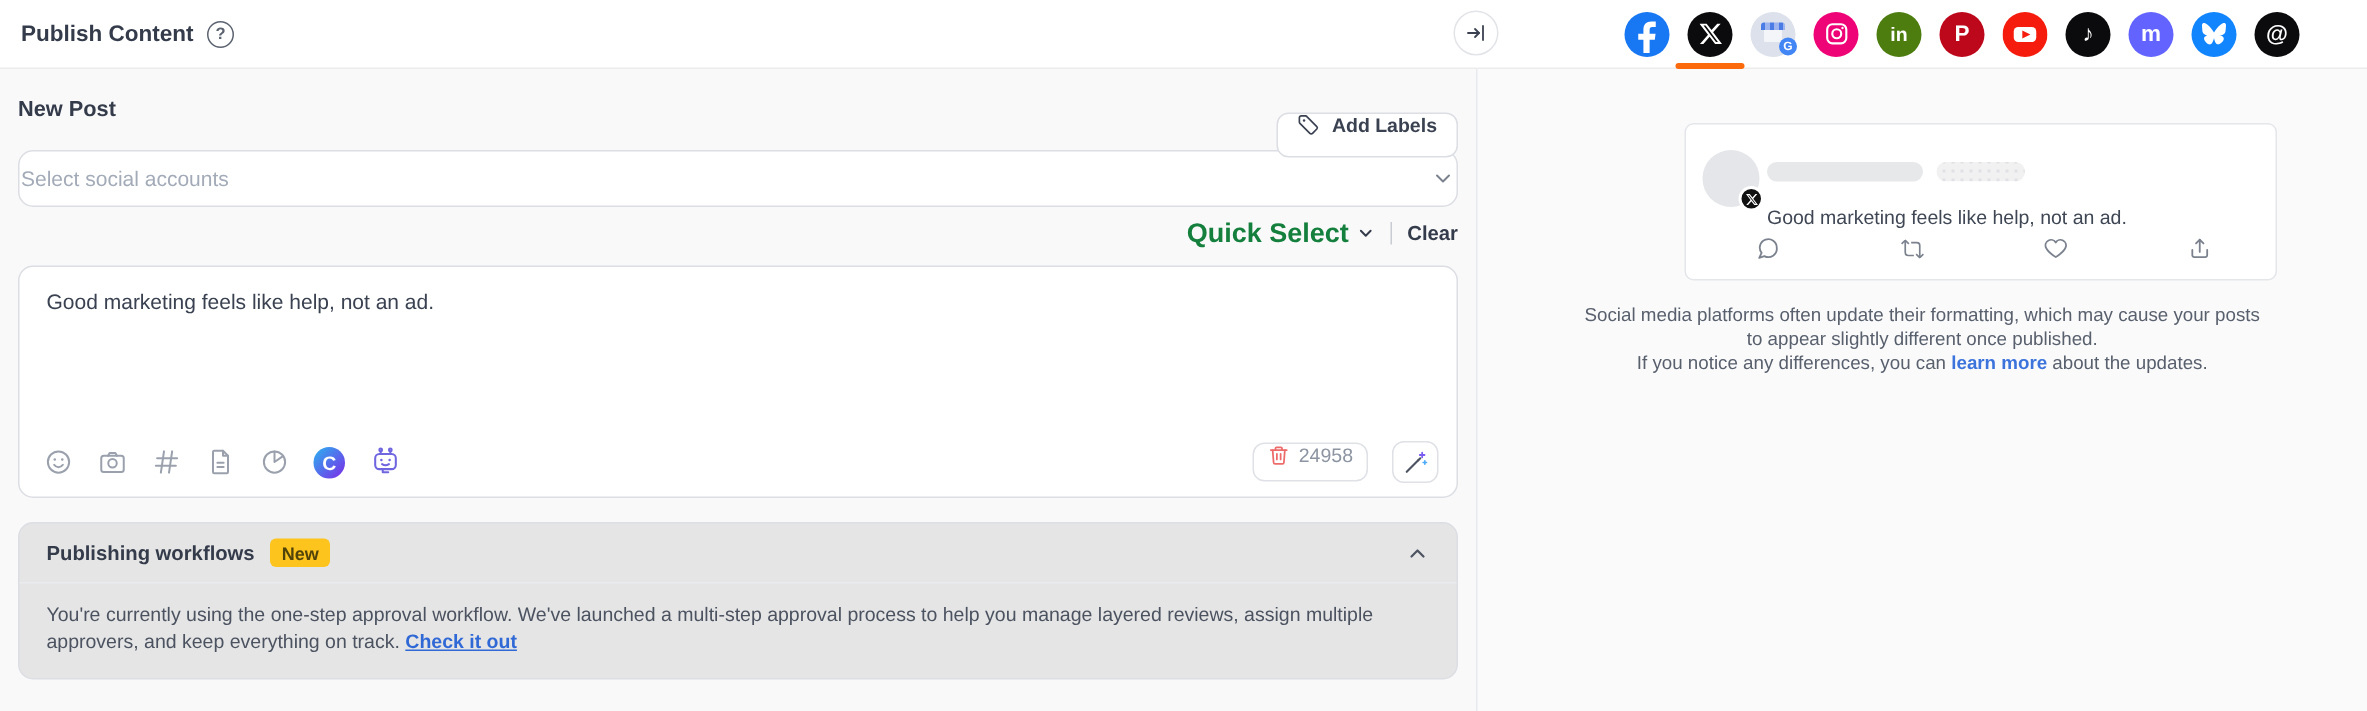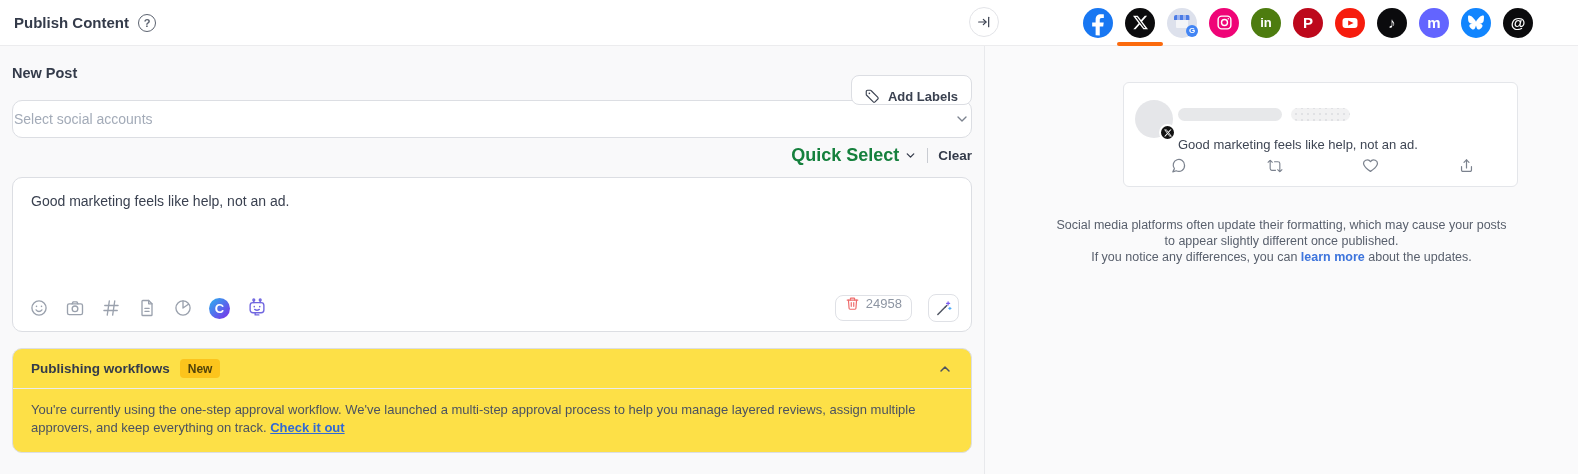--- a/index.html
+++ b/index.html
@@ -34,59 +34,59 @@
   .active-underline { position:absolute; left:132px; bottom:-1px; width:46px; height:4px; border-radius:2px; background:#fb6a0d; }
   .gb-awning { position:absolute; top:7px; left:7px; width:16px; height:5px; border-radius:2px 2px 0 0;
      background:repeating-linear-gradient(90deg,#4b7be5 0 3px,#9db4ef 3px 6px); }
   .gb-body { position:absolute; top:12px; left:9px; width:12px; height:8px; background:#f4f5f8; border-radius:0 0 1px 1px; }
   .gb-badge { position:absolute; right:-1px; bottom:1px; width:12px; height:12px; border-radius:50%; background:#4285f4; color:#fff; font-size:8px; font-weight:700; display:flex; align-items:center; justify-content:center; }
 
   
   .left-panel { position:absolute; top:46px; left:0; width:985px; bottom:0; background:#f9f9fa; padding:12px 13px 0 12px; z-index:0; }
   .row-newpost { display:flex; justify-content:space-between; align-items:center; height:30px; }
   .new-post-title { font-size:14.5px; font-weight:700; color:#343b4a; }
-  .btn-add-labels { height:30px; padding:0 13px; background:#fff; border:1px solid #dcdee3; border-radius:8px; display:flex; align-items:flex-end; gap:8px; font-size:13px; font-weight:600; color:#3a4150; cursor:pointer;margin-top:34px; }
+  .btn-add-labels { height:30px; padding:0 13px; background:#fff; border:1px solid #dcdee3; border-radius:8px; display:flex; align-items:flex-start; gap:8px; font-size:13px; font-weight:600; color:#3a4150; cursor:pointer;margin-top:34px; }
   .select-box { margin-top:12px; height:38px; background:#fff; border:1px solid #dcdee3; border-radius:10px; display:flex; align-items:center; justify-content:space-between; padding:0 1px; cursor:pointer; }
   .select-placeholder { font-size:14px; color:#a3abb8; }
   .qs-row { margin-top:5px; height:24px; display:flex; justify-content:flex-end; align-items:center; gap:10px; }
   .qs-btn { display:flex; align-items:center; gap:5px; font-size:18px; font-weight:700; color:#15803d; cursor:pointer; }
   .qs-divider { width:1px; height:15px; background:#c9ccd2; }
   .clear-btn { font-size:13.5px; font-weight:700; color:#343b4a; cursor:pointer; }
 
   .composer { margin-top:10px; height:155px; background:#fff; border:1px solid #dcdee3; border-radius:10px; position:relative; padding:15px 18px; }
   .composer-text { font-size:14px; color:#3a4150; }
   .composer-toolbar { position:absolute; left:16px; right:12px; bottom:9px; display:flex; align-items:center; gap:16px; color:#9aa1ad; }
   .tb-icon { display:flex; align-items:center; cursor:pointer; color:#9aa1ad; }
   .canva-icon { width:21px; height:21px; border-radius:50%; background:linear-gradient(135deg,#2ab3f0,#7d2ae8); color:#fff; font-size:13px; font-weight:700; display:flex; align-items:center; justify-content:center; cursor:pointer; }
   .robot-icon { color:#7066e0; cursor:pointer; }
   .toolbar-spacer { flex:1; }
   .count-pill { display:flex; align-items:flex-start; gap:6px; height:26px; padding:0 9px; background:#fff; border:1px solid #dfe1e6; border-radius:8px; color:#8d95a2; font-size:13px; }
   .wand-btn { width:31px; height:28px; background:#fff; border:1px solid #dfe1e6; border-radius:8px; display:flex; align-items:center; justify-content:center; cursor:pointer; }
 
-  .workflows { margin-top:16px; background:#fde047; border:1px solid #dcdee3; border-radius:10px; }
+  .workflows { margin-top:16px; background:#e5e5e5; border:1px solid #dcdee3; border-radius:10px; }
   .wf-header { height:40px; display:flex; align-items:center; justify-content:space-between; padding:0 18px; border-bottom:1px solid #e9ebee; cursor:pointer; }
   .wf-title-wrap { display:flex; align-items:center; gap:10px; }
   .wf-title { font-size:13.5px; font-weight:700; color:#343b4a; }
   .badge-new { background:#fcc41c; color:#52430a; font-size:12px; font-weight:700; padding:2.5px 8px; border-radius:4px; }
   .wf-body { padding:12px 18px 16px; font-size:13px; line-height:17.5px; color:#4b5260; }
   .wf-link { color:#3069d6; font-weight:700; text-decoration:underline; cursor:pointer;margin-top:45px; }
 
   
   .right-panel { position:absolute; top:46px; left:985px; right:0; bottom:0; background:#fafafb; }
   .preview-card { position:absolute; left:138px; top:36px; width:395px; height:105px; background:#fff; border:1px solid #e4e6ea; border-radius:6px; }
   .avatar { position:absolute; left:11px; top:17px; width:38px; height:38px; border-radius:50%; background:#e5e6e9; }
   .avatar-badge { position:absolute; right:-3px; bottom:-3px; width:17px; height:17px; border-radius:50%; background:#111; border:2px solid #fff; display:flex; align-items:center; justify-content:center; color:#fff; }
   .skeleton-row { position:absolute; left:54px; top:25px; display:flex; gap:9px; }
   .sk-bar1 { width:104px; height:13px; border-radius:7px; background:#e7e8ea; }
   .sk-bar2 { width:59px; height:13px; border-radius:7px; background:#f1f1f2;
      background-image:radial-gradient(#e0e1e4 1px, transparent 1.2px); background-size:6px 6px; background-position:2px 3px; }
   .preview-text { position:absolute; left:54px; top:54px; font-size:13px; color:#3f4654; }
   .preview-actions { position:absolute; left:46px; right:42px; bottom:11px; display:flex; justify-content:space-between; color:#7b828e; }
   .pa-icon { cursor:pointer; display:flex; }
-  .disclaimer { position:absolute; top:171px; left:50%; transform:translateX(-50%); width:452px; text-align:center; font-size:12.5px; line-height:16px; color:#59606d; }
+  .disclaimer { position:absolute; top:156px; left:50%; transform:translateX(-50%); width:452px; text-align:center; font-size:12.5px; line-height:16px; color:#59606d; }
   .learn-more { color:#3d74dc; font-weight:700; cursor:pointer; }
 
   svg { display:block; }
 </style>
 </head>
 <body>
 
 <div class="app">
   <div class="vline"></div>
 

